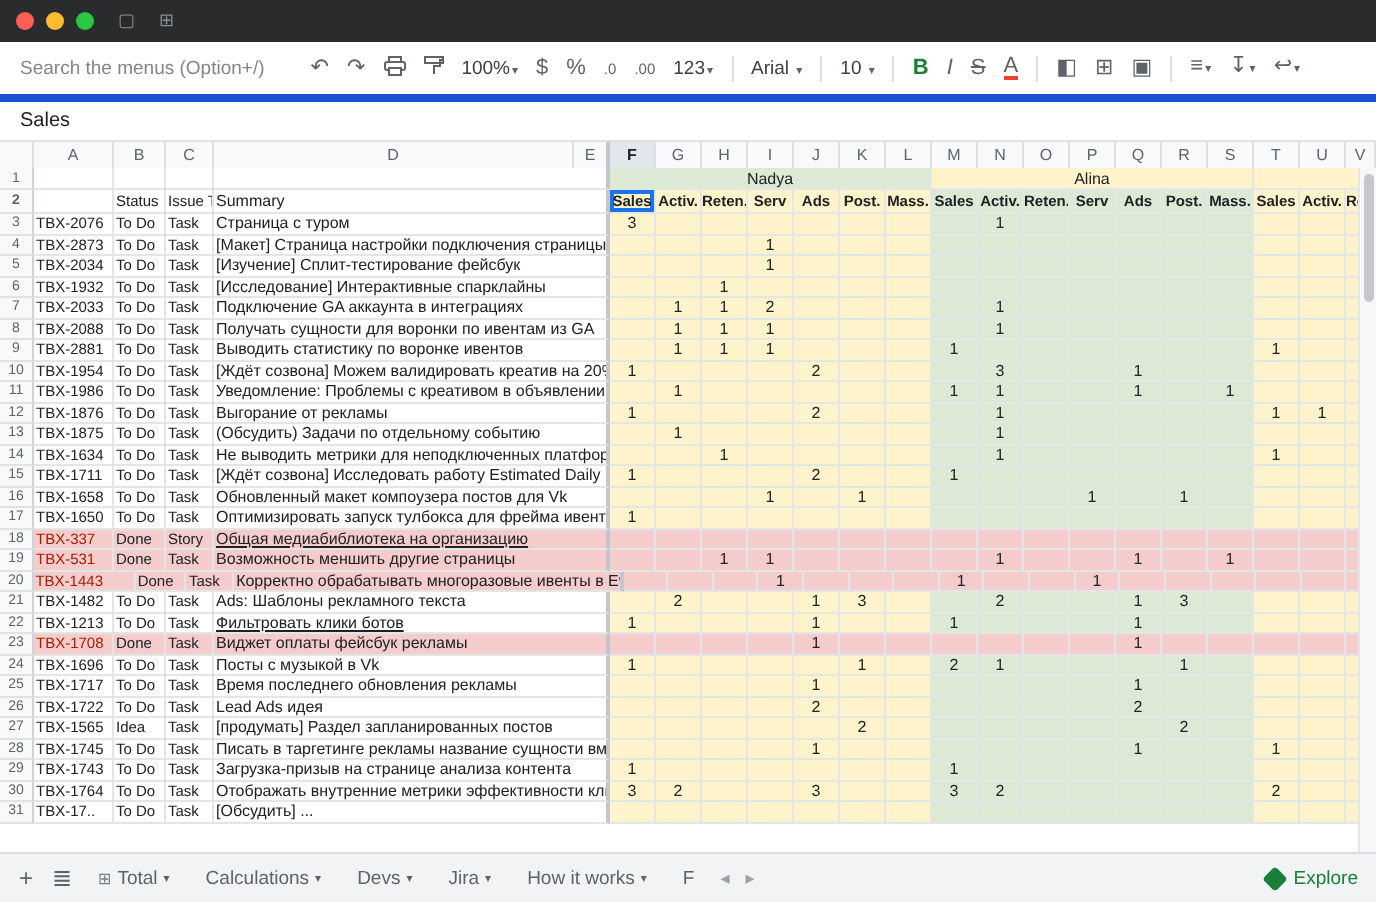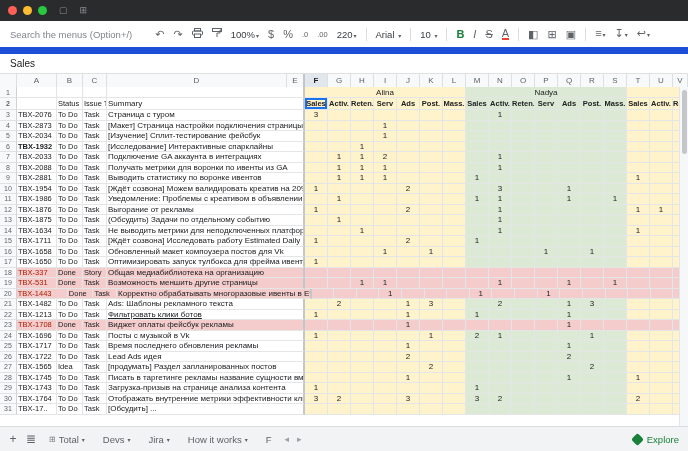--- a/index.html
+++ b/index.html
@@ -9,21 +9,21 @@
   .titlebar{height:21px;background:#2a2b2d;display:flex;align-items:center;padding:0 8px;gap:6px;flex:0 0 auto;}
   .tl{width:9px;height:9px;border-radius:50%;display:inline-block;}
   .tl.r{background:#ff5f57}.tl.y{background:#febc2e}.tl.g{background:#28c840}
   .winicon{color:#8a8d91;font-size:9px;line-height:9px;margin-left:6px;}
   .urlbar{height:23px;background:#333437;display:flex;align-items:center;position:relative;flex:0 0 auto;}
   .pill{position:absolute;left:50%;transform:translateX(-50%);background:#3f4145;border-radius:5px;
         height:15px;display:flex;align-items:center;padding:0 10px;gap:5px;color:#e8eaed;font-size:9px;}
   .chrome-right{position:absolute;right:8px;top:0;height:23px;display:flex;align-items:center;gap:8px;color:#c4c7cc;font-size:11px;}
   .avatar{width:13px;height:13px;border-radius:50%;background:#d08b5f;border:1px solid #6a6c6f;box-sizing:border-box;}
   
-  .toolbar{height:26px;background:#fff;border-bottom:7px solid #1d4ed8;display:flex;align-items:center;
+  .toolbar{height:26px;background:#fff;border-bottom:4px solid #1d4ed8;display:flex;align-items:center;
            padding:0 10px;gap:9px;color:#5f6368;font-size:10px;flex:0 0 auto;white-space:nowrap;}
   .hint{color:#80868b;font-size:9.5px;margin-right:14px;}
   .ticon{color:#5f6368;font-size:11px;line-height:11px;}
   .caret{font-size:6px;color:#5f6368;margin-left:1px;}
   .divider{width:1px;height:13px;background:#dadce0;}
   .b-bold{font-weight:bold;color:#188038;font-size:11px;}
   .b-italic{font-style:italic;font-size:11px;}
   .b-strike{text-decoration:line-through;font-size:11px;}
   .b-color{font-size:11px;border-bottom:2px solid #ea4335;line-height:10px;}
   .lbl{font-size:9.5px;color:#3c4043;}
@@ -95,21 +95,21 @@
       <svg width="10" height="10" viewBox="0 0 10 10">
         <rect x="0.5" y="0.5" width="9" height="3" fill="none" stroke="#5f6368"></rect>
         <path d="M9.5 2 H8 V5 H5 V9" fill="none" stroke="#5f6368"></path>
       </svg>
     </span>
     <span class="lbl"><span>100%</span><span class="caret">▾</span></span>
     <span class="ticon">$</span>
     <span class="ticon">%</span>
     <span class="ticon small">.0</span>
     <span class="ticon small">.00</span>
-    <span class="lbl"><span>220</span><span class="caret">▾</span></span>
+    <span class="lbl"><span>123</span><span class="caret">▾</span></span>
     <span class="divider"></span>
     <span class="lbl"><span>Arial</span> <span class="caret">▾</span></span>
     <span class="divider"></span>
     <span class="lbl"><span>10</span> <span class="caret">▾</span></span>
     <span class="divider"></span>
     <span class="b-bold">B</span>
     <span class="b-italic">I</span>
     <span class="b-strike">S</span>
     <span class="b-color">A</span>
     <span class="divider"></span>
@@ -152,22 +152,22 @@
         <div class="cl" style="width: 23px;">U</div>
         <div class="cl" style="width: 15px;">V</div>
       </div>
     <div class="rows" id="rows">
         <div class="row hrow1">
           <div class="rowhead" style="width: 17px;">1</div>
           <div class="cell" style="width: 40px;"></div>
           <div class="cell" style="width: 26px;"></div>
           <div class="cell" style="width: 24px;"></div>
           <div class="cell fz" style="width: 198px;"></div>
+          <div class="cell c-green grpname" style="width: 161px;">Nadya</div>
           <div class="cell c-yellow grpname" style="width: 161px;">Alina</div>
-          <div class="cell c-green grpname" style="width: 161px;">Nadya</div>
           <div class="cell c-yellow" style="width: 61px;"></div>
         </div>
         <div class="row hrow2">
           <div class="rowhead selhdr" style="width: 17px;">2</div>
           <div class="cell" style="width: 40px;"></div>
           <div class="cell small" style="width: 26px;">Status</div>
           <div class="cell small" style="width: 24px;">Issue T</div>
           <div class="cell fz" style="width: 198px;">Summary</div>
           <div class="cell num hdr2 c-yellow sel" style="width: 23px;">Sales</div>
           <div class="cell num hdr2 c-yellow" style="width: 23px;">Activ.</div>
@@ -254,21 +254,21 @@
           <div class="cell num c-green" style="width: 23px;"></div>
           <div class="cell num c-green" style="width: 23px;"></div>
           <div class="cell num c-green" style="width: 23px;"></div>
           <div class="cell num c-green" style="width: 23px;"></div>
           <div class="cell num c-yellow" style="width: 23px;"></div>
           <div class="cell num c-yellow" style="width: 23px;"></div>
           <div class="cell num c-yellow" style="width: 15px;"></div>
         </div>
         <div class="row">
           <div class="rowhead" style="width: 17px;">6</div>
-          <div class="cell id" style="width: 40px; font-weight: bold;">TBX-1932</div>
+          <div class="cell id" style="width: 40px;">TBX-1932</div>
           <div class="cell small" style="width: 26px;">To Do</div>
           <div class="cell small" style="width: 24px;">Task</div>
           <div class="cell fz" style="width: 198px;">[Исследование] Интерактивные спарклайны</div>
           <div class="cell num c-yellow" style="width: 23px;"></div>
           <div class="cell num c-yellow" style="width: 23px;"></div>
           <div class="cell num c-yellow" style="width: 23px;">1</div>
           <div class="cell num c-yellow" style="width: 23px;"></div>
           <div class="cell num c-yellow" style="width: 23px;"></div>
           <div class="cell num c-yellow" style="width: 23px;"></div>
           <div class="cell num c-yellow" style="width: 23px;"></div>
@@ -305,21 +305,21 @@
           <div class="cell num c-green" style="width: 23px;"></div>
           <div class="cell num c-yellow" style="width: 23px;"></div>
           <div class="cell num c-yellow" style="width: 23px;"></div>
           <div class="cell num c-yellow" style="width: 15px;"></div>
         </div>
         <div class="row">
           <div class="rowhead" style="width: 17px;">8</div>
           <div class="cell id" style="width: 40px;">TBX-2088</div>
           <div class="cell small" style="width: 26px;">To Do</div>
           <div class="cell small" style="width: 24px;">Task</div>
-          <div class="cell fz" style="width: 198px;">Получать метрики для воронки по ивенты из GA</div>
+          <div class="cell fz" style="width: 198px;">Получать сущности для воронки по ивентам из GA</div>
           <div class="cell num c-yellow" style="width: 23px;"></div>
           <div class="cell num c-yellow" style="width: 23px;">1</div>
           <div class="cell num c-yellow" style="width: 23px;">1</div>
           <div class="cell num c-yellow" style="width: 23px;">1</div>
           <div class="cell num c-yellow" style="width: 23px;"></div>
           <div class="cell num c-yellow" style="width: 23px;"></div>
           <div class="cell num c-yellow" style="width: 23px;"></div>
           <div class="cell num c-green" style="width: 23px;"></div>
           <div class="cell num c-green" style="width: 23px;">1</div>
           <div class="cell num c-green" style="width: 23px;"></div>
@@ -545,21 +545,21 @@
           <div class="cell num c-green" style="width: 23px;"></div>
           <div class="cell num c-yellow" style="width: 23px;"></div>
           <div class="cell num c-yellow" style="width: 23px;"></div>
           <div class="cell num c-yellow" style="width: 15px;"></div>
         </div>
         <div class="row">
           <div class="rowhead" style="width: 17px;">18</div>
           <div class="cell id c-pink pinkid" style="width: 40px;">TBX-337</div>
           <div class="cell small c-pink" style="width: 26px;">Done</div>
           <div class="cell small c-pink" style="width: 24px;">Story</div>
-          <div class="cell fz c-pink" style="width: 198px;">Общая медиабиблиотека на организацию</div>
+          <div class="cell fz c-pink" style="width: 198px; text-decoration: underline;">Общая медиабиблиотека на организацию</div>
           <div class="cell num c-pink" style="width: 23px;"></div>
           <div class="cell num c-pink" style="width: 23px;"></div>
           <div class="cell num c-pink" style="width: 23px;"></div>
           <div class="cell num c-pink" style="width: 23px;"></div>
           <div class="cell num c-pink" style="width: 23px;"></div>
           <div class="cell num c-pink" style="width: 23px;"></div>
           <div class="cell num c-pink" style="width: 23px;"></div>
           <div class="cell num c-pink" style="width: 23px;"></div>
           <div class="cell num c-pink" style="width: 23px;"></div>
           <div class="cell num c-pink" style="width: 23px;"></div>
@@ -892,20 +892,24 @@
   <div class="tabbar">
     <span class="tbtn">+</span>
     <span class="tbtn">≣</span>
     <span id="tabs" style="display:flex;align-items:center;">
         <div class="tab">
           <span class="tgrid">⊞</span>
           <span>Total</span>
           <span class="tcaret">▾</span>
         </div>
         <div class="tab">
+          <span>Calculations</span>
+          <span class="tcaret">▾</span>
+        </div>
+        <div class="tab">
           <span>Devs</span>
           <span class="tcaret">▾</span>
         </div>
         <div class="tab">
           <span>Jira</span>
           <span class="tcaret">▾</span>
         </div>
         <div class="tab">
           <span>How it works</span>
           <span class="tcaret">▾</span>

